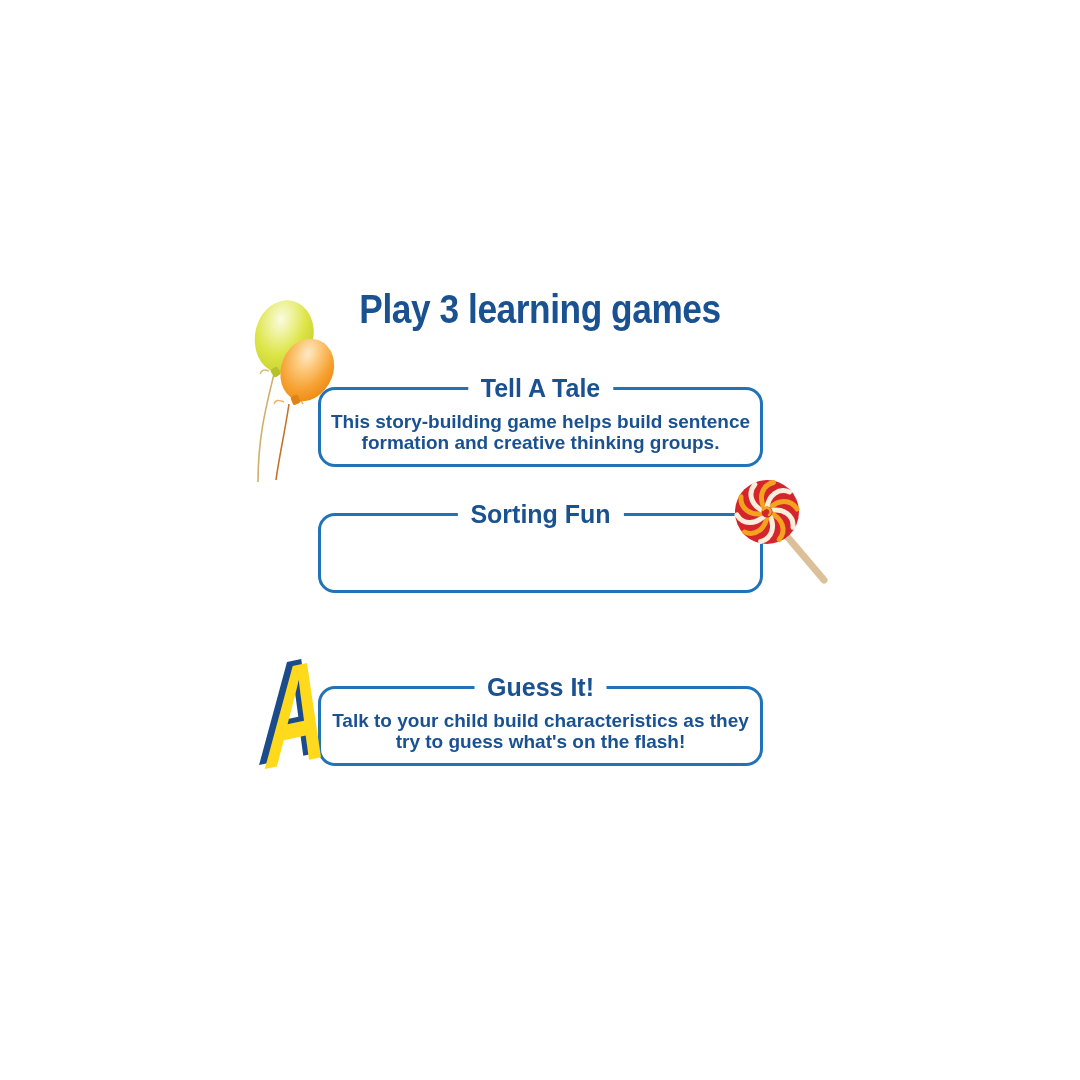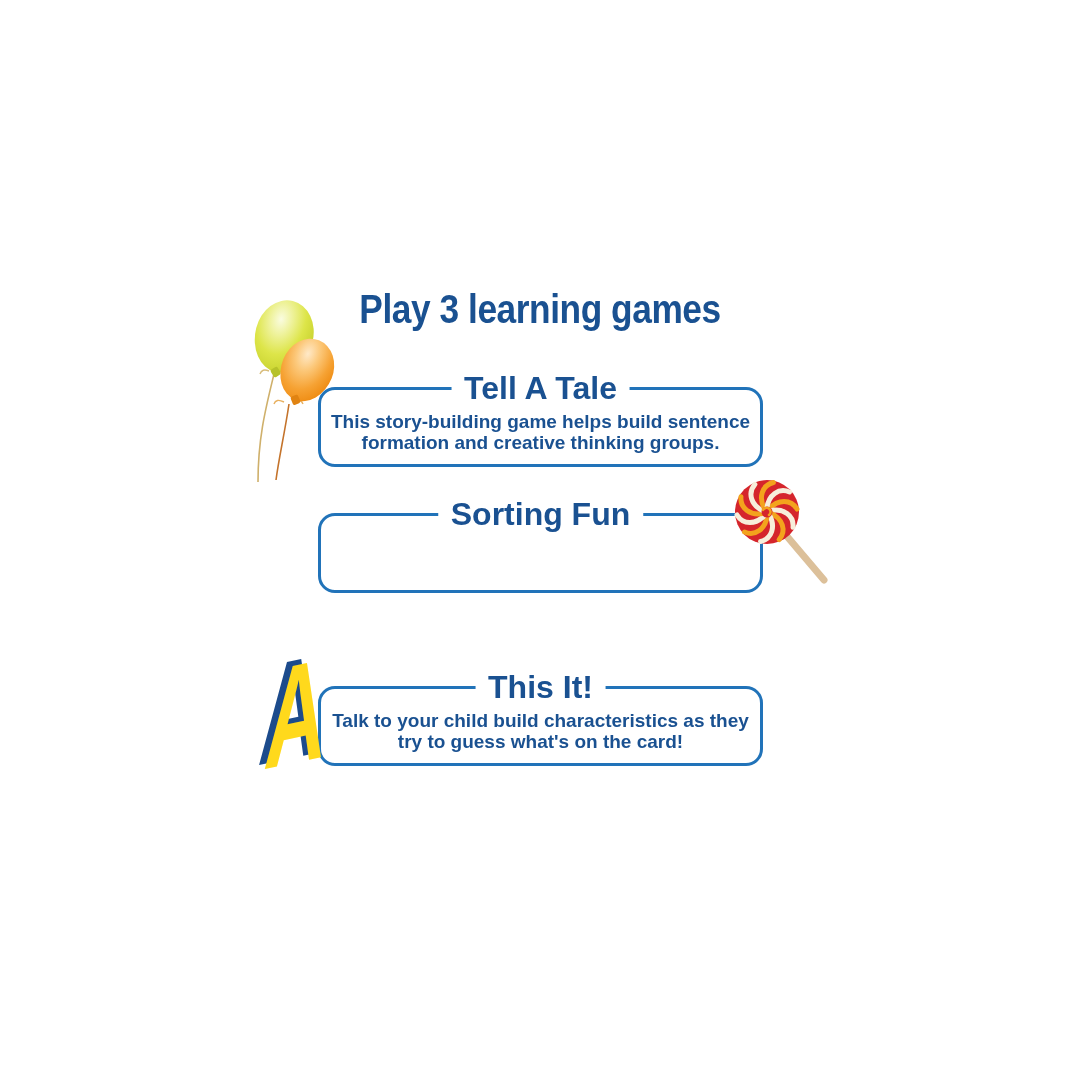--- a/index.html
+++ b/index.html
@@ -34,21 +34,21 @@
   }
   .box-1{top:387px}
   .box-2{top:513px}
   .box-3{top:686px}
   .game-title{
     position:absolute;
     top:-16px;left:50%;
     transform:translateX(-50%);
     background:#ffffff;
     padding:0 13px;
-    font-size:32px;line-height:28px;
+    font-size:25px;line-height:28px;
     font-weight:700;
     color:#1a5191;
     white-space:nowrap;
   }
   .game-desc{
     padding-top:10px;
     text-align:center;
     font-size:19px;line-height:21px;
     font-weight:700;
     color:#1a5191;
@@ -110,24 +110,24 @@
       <span>This story-building game helps build sentence</span>
       <span>formation and creative thinking groups.</span>
     </div>
   </div>
 
   <div class="game-box box-2">
     <div class="game-title">Sorting Fun</div>
   </div>
 
   <div class="game-box box-3">
-    <div class="game-title">This It!</div>
+    <div class="game-title">Guess It!</div>
     <div class="game-desc">
       <span>Talk to your child build characteristics as they</span>
-      <span>try to guess what's on the card!</span>
+      <span>try to guess what's on the flash!</span>
     </div>
   </div>
 
   <svg class="lollipop-svg" width="104" height="112" viewBox="0 0 104 112">
     <line x1="58" y1="60" x2="97" y2="106" stroke="#dcc09a" stroke-width="7" stroke-linecap="round"></line>
     <circle cx="40" cy="38" r="32" fill="#d5252c"></circle>
     <g transform="translate(40,38)">
       <g fill="none" stroke-width="5" stroke-linecap="round">
         <path d="M 2,-3 C 11,-13 24,-13 30,-3" stroke="#f3a31d"></path>
         <path transform="rotate(36)" d="M 2,-3 C 11,-13 24,-13 30,-3" stroke="#f7eedb"></path>

